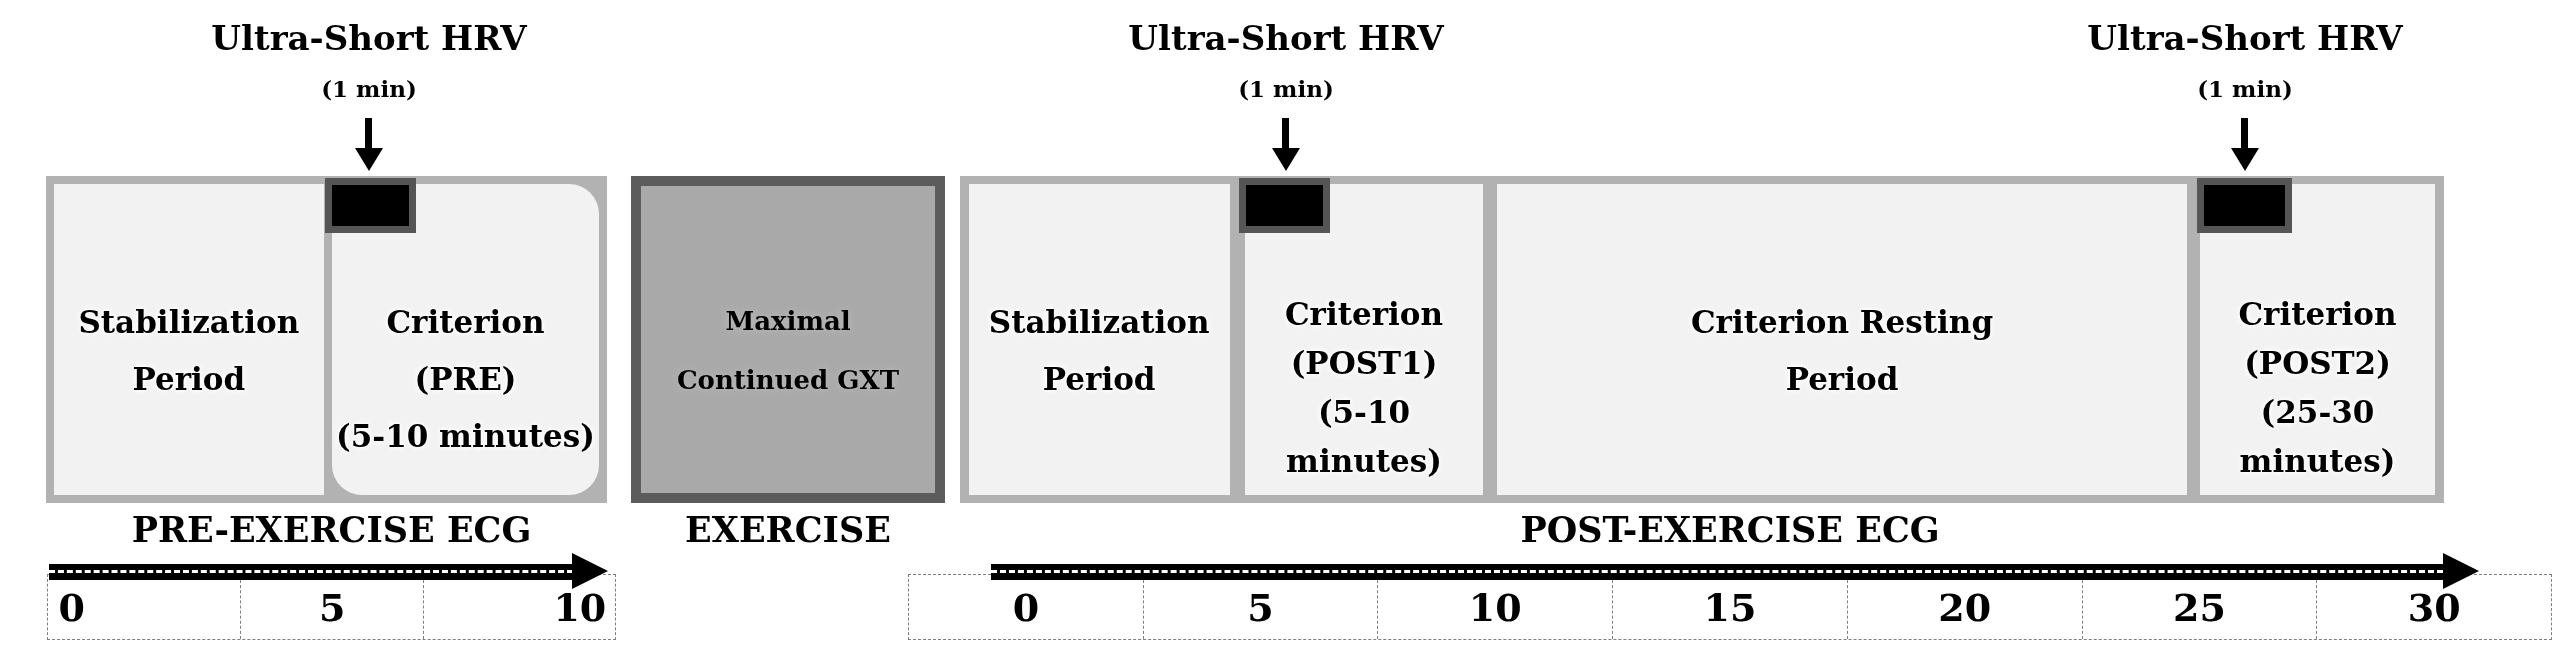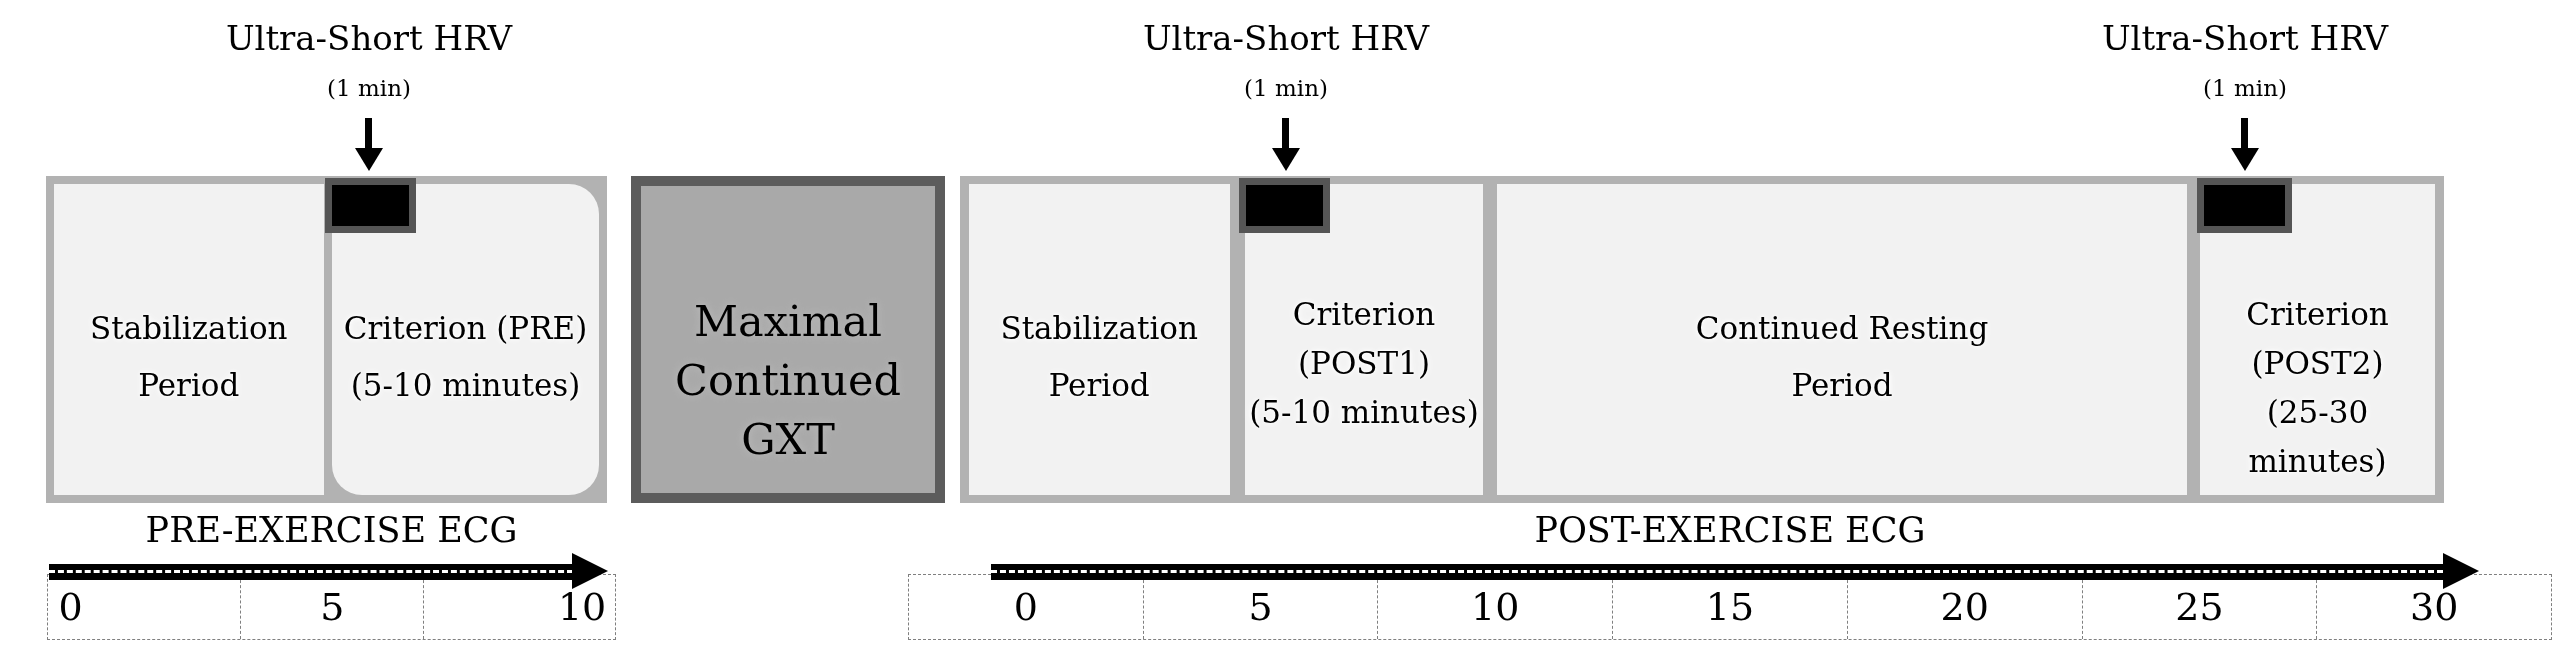--- a/index.html
+++ b/index.html
@@ -1,40 +1,40 @@
 <!DOCTYPE html>
 <html style="font-size:14px"><head>
 <meta charset="utf-8">
 <style>
   html,body{margin:0;padding:0;background:#ffffff;}
   .stage{
     position:relative;width:2576px;height:670px;background:#ffffff;
     font-family:"DejaVu Serif","Liberation Serif",serif;
-    font-weight:normal;color:#000;overflow:hidden;
+    font-weight:bold;color:#000;overflow:hidden;
   }
   
   .hrv-group{position:absolute;top:19px;width:382px;text-align:center;}
   .hrv-title{font-size:34px;line-height:38px;}
   .hrv-sub{font-size:23px;line-height:35px;margin-top:14px;}
   .down-arrow{position:absolute;top:118px;width:31px;}
   .down-arrow .shaft{width:7px;height:29.5px;background:#000;margin:0 auto;}
   .down-arrow .head{width:0;height:0;margin:0 auto;
     border-left:14.7px solid transparent;border-right:14.7px solid transparent;
     border-top:23.4px solid #000;}
   
   .container{position:absolute;top:176px;height:327px;background:#b2b2b2;}
   .panel{position:absolute;top:7.8px;height:311px;background:#f2f2f2;}
   .ptext2,.ptext3{position:absolute;left:0;right:0;text-align:center;font-size:31px;
     text-shadow:0 0 8.7px #fff,0 0 5.2px #fff,0 0 2.6px #fff;}
-  .ptext2{top:116px;line-height:57px;}
+  .ptext2{top:110px;line-height:57px;}
   .ptext3{top:106px;line-height:49px;}
   .gxt-box{position:absolute;left:631px;top:176px;width:314px;height:327px;
     background:#a9a9a9;border:10.4px solid #5c5c5c;box-sizing:border-box;}
   .gxt-text{position:absolute;left:0;right:0;top:106px;text-align:center;
-    font-size:43px;line-height:59px;text-shadow:0 0 8.7px #bfbfbf;}
+    font-size:26px;line-height:59px;text-shadow:0 0 8.7px #bfbfbf;}
   .marker{position:absolute;top:178px;height:55px;background:#000;
     border:7px solid #555;box-sizing:border-box;}
   
   .axis-label{position:absolute;top:511px;text-align:center;font-size:35px;line-height:38px;}
   .tbox{position:absolute;top:574px;height:66px;border:1.7px dashed #7f7f7f;
     box-sizing:border-box;display:flex;}
   .tcell{flex:1;display:flex;align-items:center;justify-content:center;
     font-size:38px;}
   .tcell + .tcell{border-left:1.7px dashed #7f7f7f;}
   .tcell.align-left{justify-content:flex-start;padding-left:10.4px;}
@@ -108,38 +108,39 @@
     </div>
     <div class="panel" style="left:285px;width:238px;">
       <div class="ptext3">
         <div>Criterion</div>
         <div>(POST1)</div>
         <div>(5-10 minutes)</div>
       </div>
     </div>
     <div class="panel" style="left:537px;width:690px;">
       <div class="ptext2">
-        <div>Continued Resting</div>
+        <div>Criterion Resting</div>
         <div>Period</div>
       </div>
     </div>
     <div class="panel" style="left:1240px;width:235px;">
       <div class="ptext3">
         <div>Criterion</div>
         <div>(POST2)</div>
         <div>(25-30 minutes)</div>
       </div>
     </div>
   </div>
 
   <div class="marker" style="left:325px;width:91px;"></div>
   <div class="marker" style="left:1239px;width:91px;"></div>
   <div class="marker" style="left:2197px;width:95px;"></div>
 
   <div class="axis-label" style="left:47px;width:569px;">PRE-EXERCISE ECG</div>
+  <div class="axis-label" style="left:631px;width:314px;">EXERCISE</div>
   <div class="axis-label" style="left:908px;width:1644px;">POST-EXERCISE ECG</div>
 
   <div class="tbox" style="left:47px;width:569px;">
     <div class="tcell align-left">
         <span>0</span>
       </div>
     <div class="tcell">
         <span>5</span>
       </div>
     <div class="tcell align-right">

